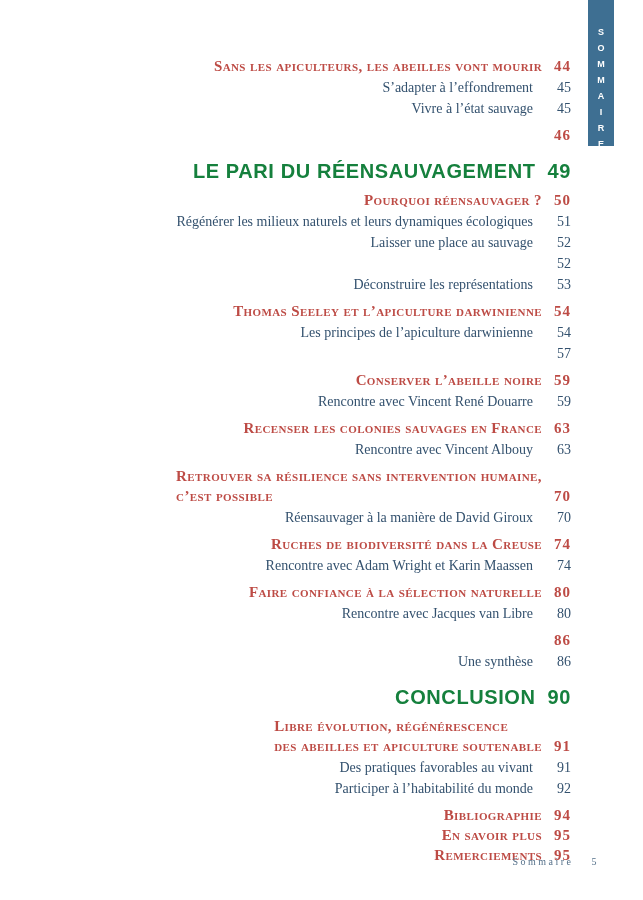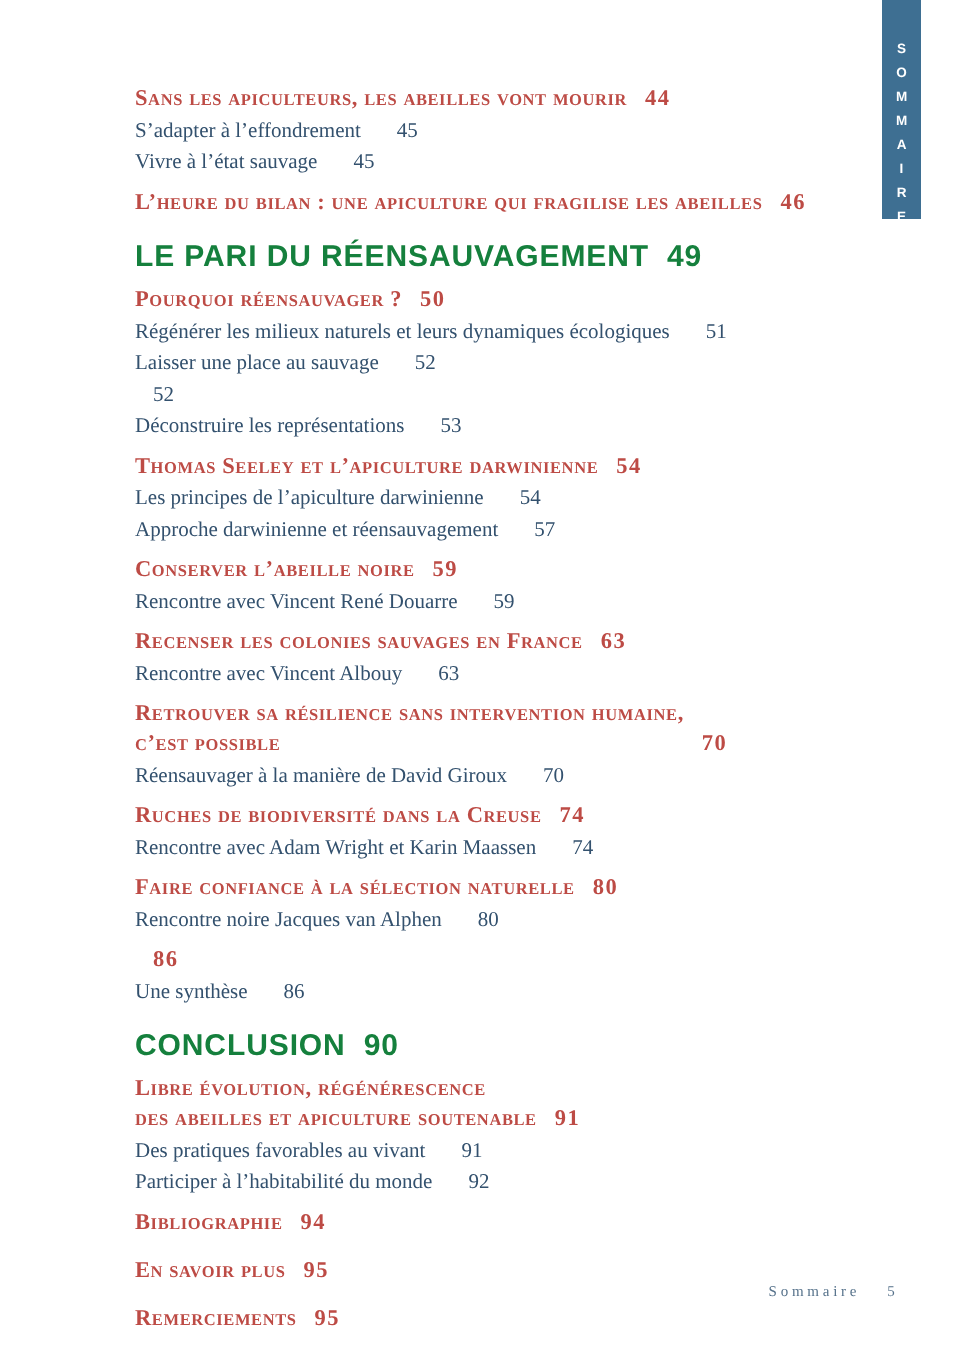--- a/index.html
+++ b/index.html
@@ -16,41 +16,41 @@
     writing-mode:vertical-lr;text-orientation:upright;
     color:#ffffff;font-family:"Liberation Sans", sans-serif;
     font-weight:bold;font-size:9px;letter-spacing:6px;
     margin-top:27px;
   }
   
   .toc{
     position:absolute;left:90px;top:54px;width:481px;
   }
   .row{
-    display:flex;justify-content:flex-start;align-items:flex-end;
+    display:flex;justify-content:flex-end;align-items:flex-end;
     margin-top:2px;
   }
   .row .label{white-space:pre-line;}
   .row .page{flex:none;padding-left:12px;}
   .sub{
     font-size:14px;line-height:19px;color:#33516e;gap:12px;
   }
   .section{
     font-variant:small-caps;font-weight:600;letter-spacing:0.4px;
     font-size:15px;line-height:20px;color:#bd4b45;
   }
   .section .page{letter-spacing:1px;}
   .chapter{
     font-family:"Liberation Sans", sans-serif;font-weight:bold;
     font-size:20px;line-height:24px;letter-spacing:0.6px;color:#15803d;
     margin-bottom:6px;
   }
   .gap{margin-top:7px;}
   .gap-lg{margin-top:14px;}
-  .tight{margin-top:12px;}
+  .tight{margin-top:0;}
   
   .footer{
     position:absolute;right:44px;top:856px;
     display:flex;align-items:baseline;gap:18px;
     color:#55718a;font-size:10px;letter-spacing:2.5px;
   }
 </style>
 </head>
 <body>
 
@@ -66,21 +66,20 @@
   </div>
   <div class="row sub">
     <span class="label">S’adapter à l’effondrement</span>
     <span class="page">45</span>
   </div>
   <div class="row sub">
     <span class="label">Vivre à l’état sauvage</span>
     <span class="page">45</span>
   </div>
   <div class="row section gap">
-    <span class="label">L’heure du bilan : une apiculture qui fragilise les abeilles</span>
     <span class="page">46</span>
   </div>
 
   <div class="row chapter gap-lg">
     <span class="label">LE PARI DU RÉENSAUVAGEMENT</span>
     <span class="page">49</span>
   </div>
 
   <div class="row section gap">
     <span class="label">Pourquoi réensauvager ?</span>
@@ -104,21 +103,20 @@
 
   <div class="row section gap">
     <span class="label">Thomas Seeley et l’apiculture darwinienne</span>
     <span class="page">54</span>
   </div>
   <div class="row sub">
     <span class="label">Les principes de l’apiculture darwinienne</span>
     <span class="page">54</span>
   </div>
   <div class="row sub">
-    <span class="label">Approche darwinienne et réensauvagement</span>
     <span class="page">57</span>
   </div>
 
   <div class="row section gap">
     <span class="label">Conserver l’abeille noire</span>
     <span class="page">59</span>
   </div>
   <div class="row sub">
     <span class="label">Rencontre avec Vincent René Douarre</span>
     <span class="page">59</span>
@@ -150,21 +148,21 @@
   <div class="row sub">
     <span class="label">Rencontre avec Adam Wright et Karin Maassen</span>
     <span class="page">74</span>
   </div>
 
   <div class="row section gap">
     <span class="label">Faire confiance à la sélection naturelle</span>
     <span class="page">80</span>
   </div>
   <div class="row sub">
-    <span class="label">Rencontre noire Jacques van Alphen</span>
+    <span class="label">Rencontre avec Jacques van Libre</span>
     <span class="page">80</span>
   </div>
 
   <div class="row section gap">
     <span class="page">86</span>
   </div>
   <div class="row sub">
     <span class="label">Une synthèse</span>
     <span class="page">86</span>
   </div>

